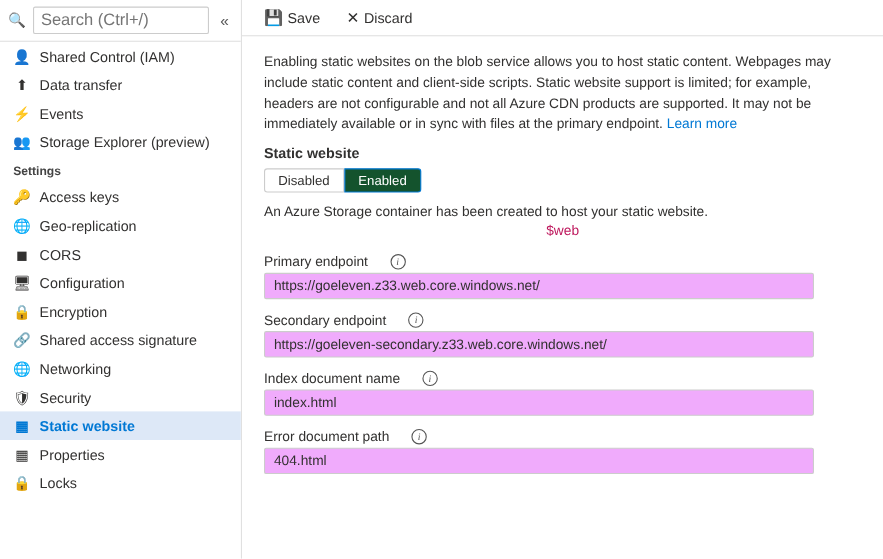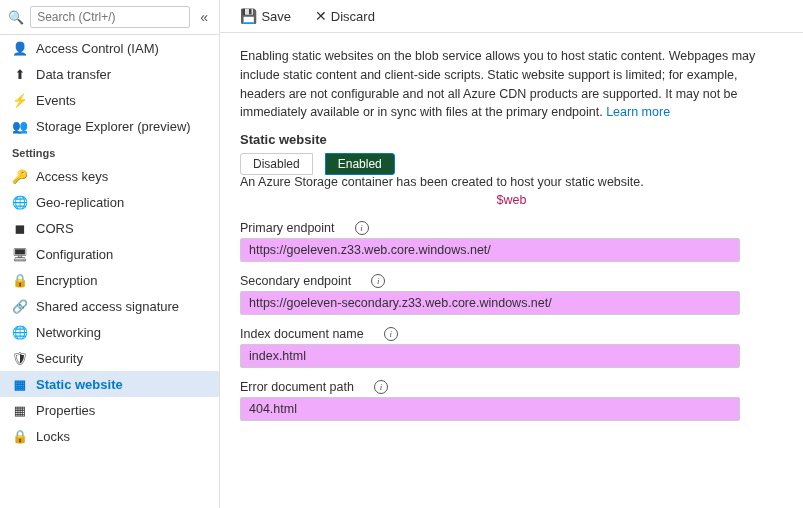--- a/index.html
+++ b/index.html
@@ -21,21 +21,21 @@
       display: flex;
       align-items: center;
       padding: 6px 8px;
       border-bottom: 1px solid #e0e0e0;
       gap: 6px;
     }
     .search-box input {
       border: 1px solid #ccc;
       border-radius: 2px;
       padding: 3px 6px;
-      font-size: 12px;
+      font-size: 15px;
       width: 160px;
       outline: none;
       color: #555;
     }
     .collapse-btn {
       margin-left: auto;
       cursor: pointer;
       font-size: 14px;
       color: #555;
       border: none;
@@ -130,21 +130,22 @@
     .section-title {
       font-size: 13px;
       font-weight: 600;
       color: #323130;
       margin-bottom: 6px;
     }
 
     .toggle-group {
       display: flex;
       align-items: flex-end;
-      gap: 12px;
+      gap: 0;
+      margin-bottom: 10px;
     }
     .toggle-btn {
       padding: 3px 12px;
       border: 1px solid #ccc;
       background: #fff;
       font-size: 12px;
       cursor: pointer;
       color: #323130;
     }
     .toggle-btn:first-child { border-radius: 3px 0 0 3px; }
@@ -216,21 +217,21 @@
 <div class="sidebar">
   <div class="search-box">
     <span>🔍</span>
     <input type="text" placeholder="Search (Ctrl+/)" style="">
     <button class="collapse-btn">«</button>
   </div>
 
   <div id="sidebar-top-items">
       <div class="sidebar-item">
       <span class="icon">👤</span>
-      <span>Access Control (IAM)</span>
+      <span>Shared Control (IAM)</span>
     </div>
       <div class="sidebar-item">
       <span class="icon">⬆</span>
       <span>Data transfer</span>
     </div>
       <div class="sidebar-item">
       <span class="icon">⚡</span>
       <span>Events</span>
     </div>
       <div class="sidebar-item">

